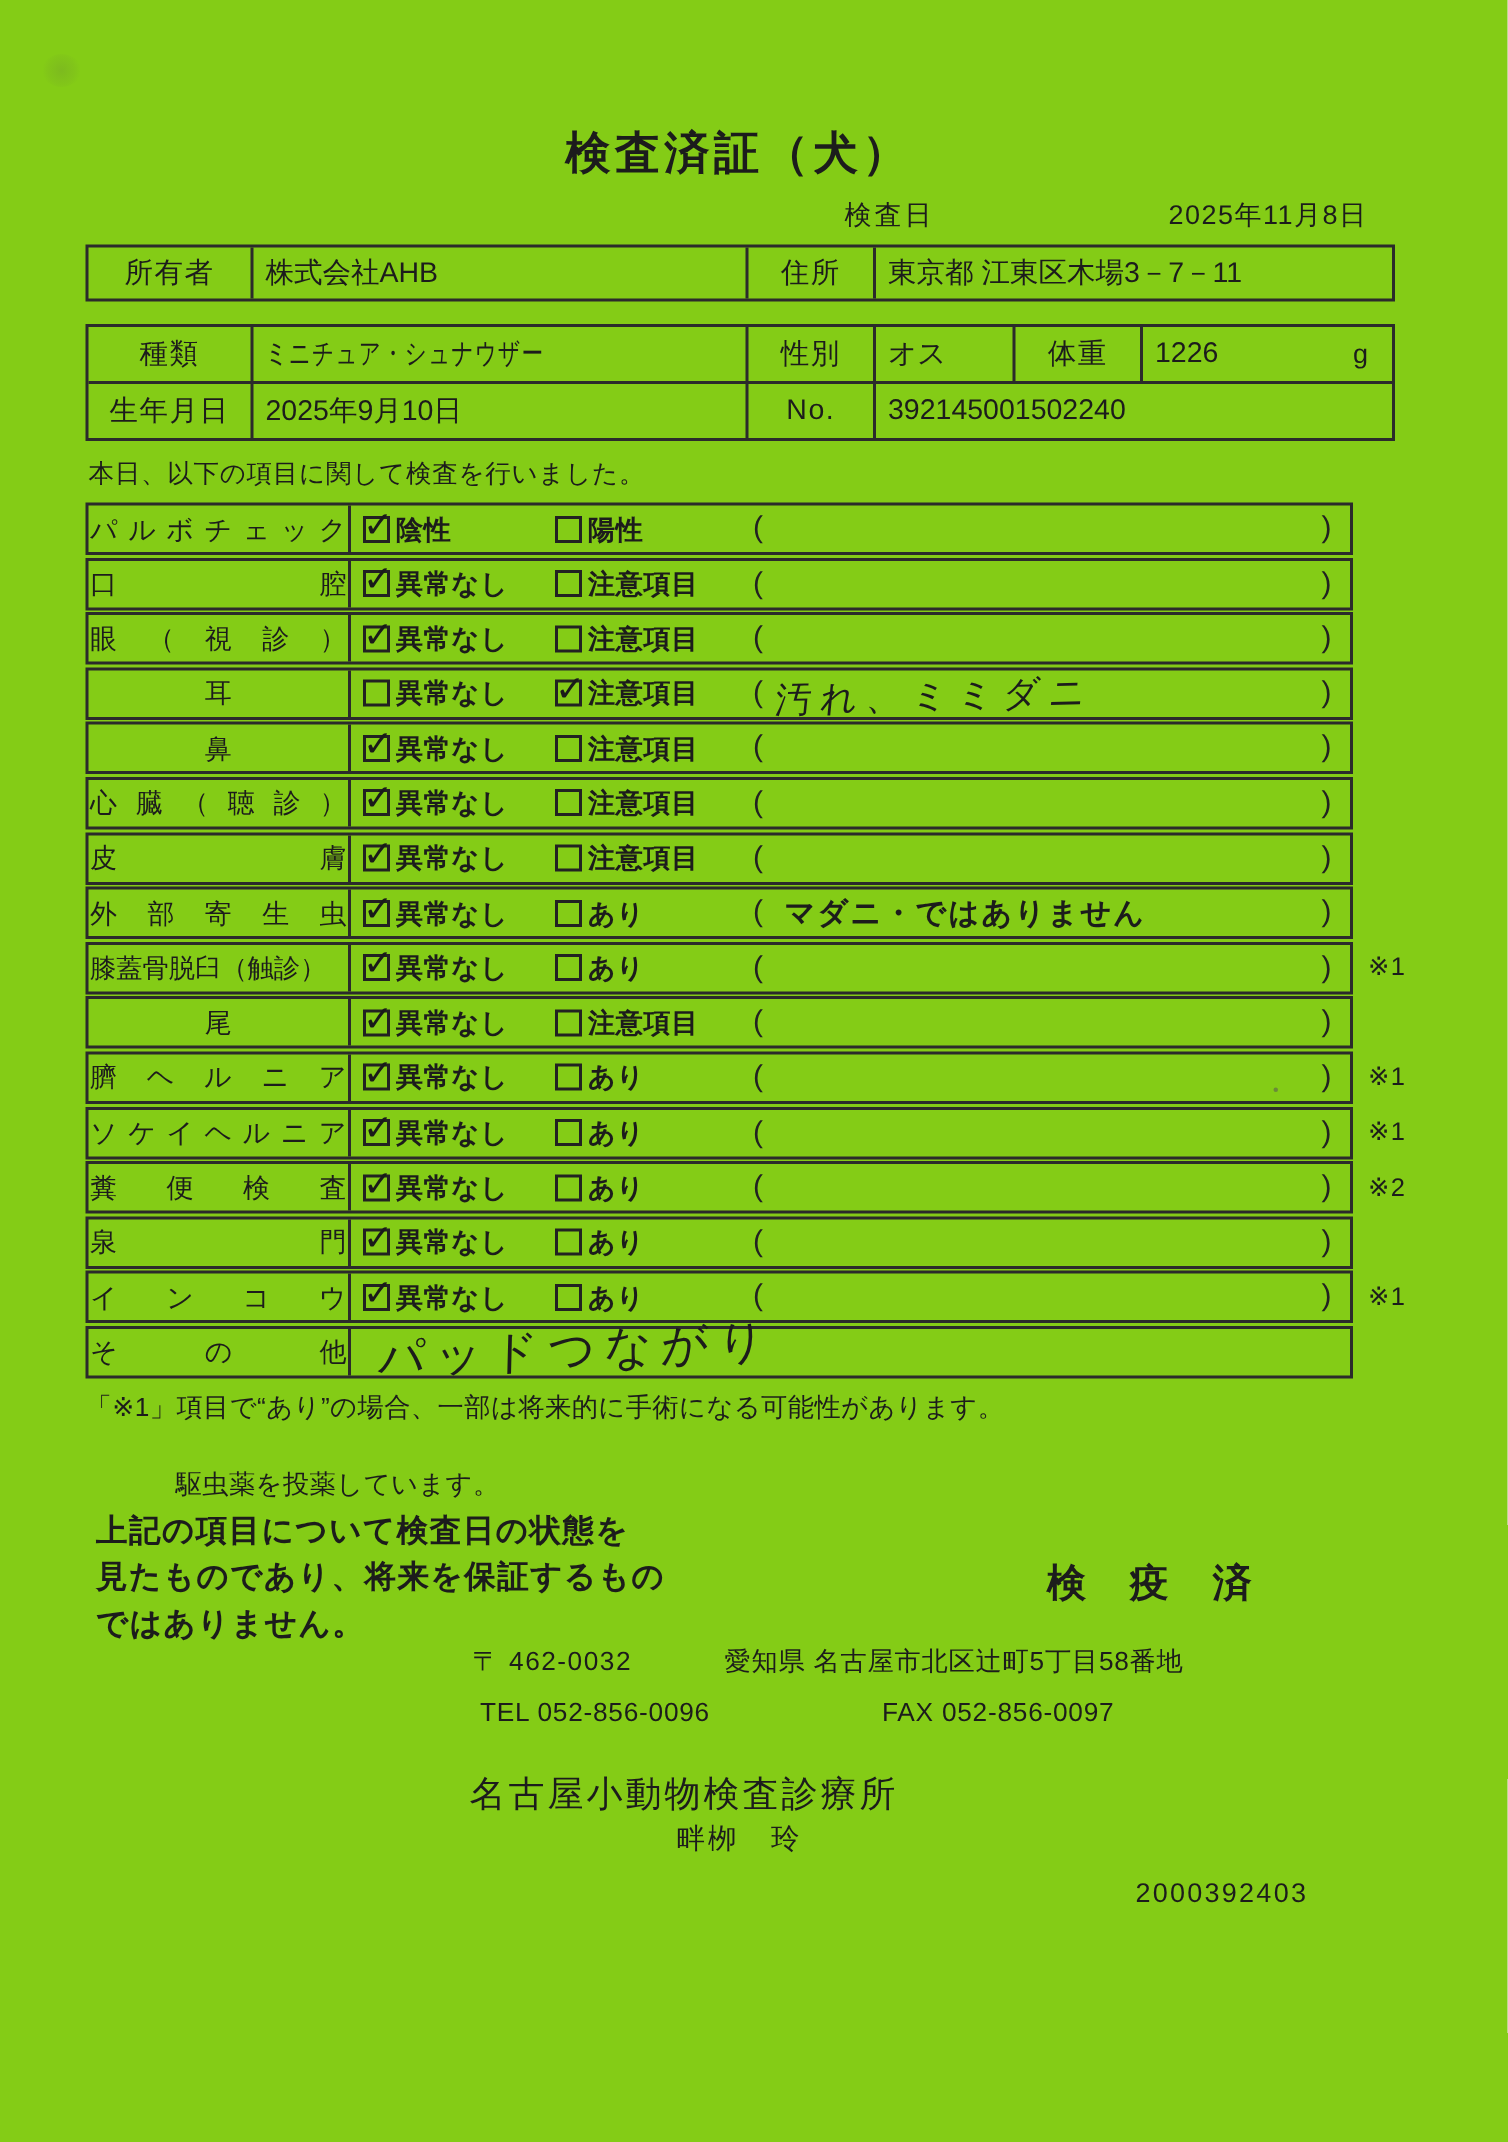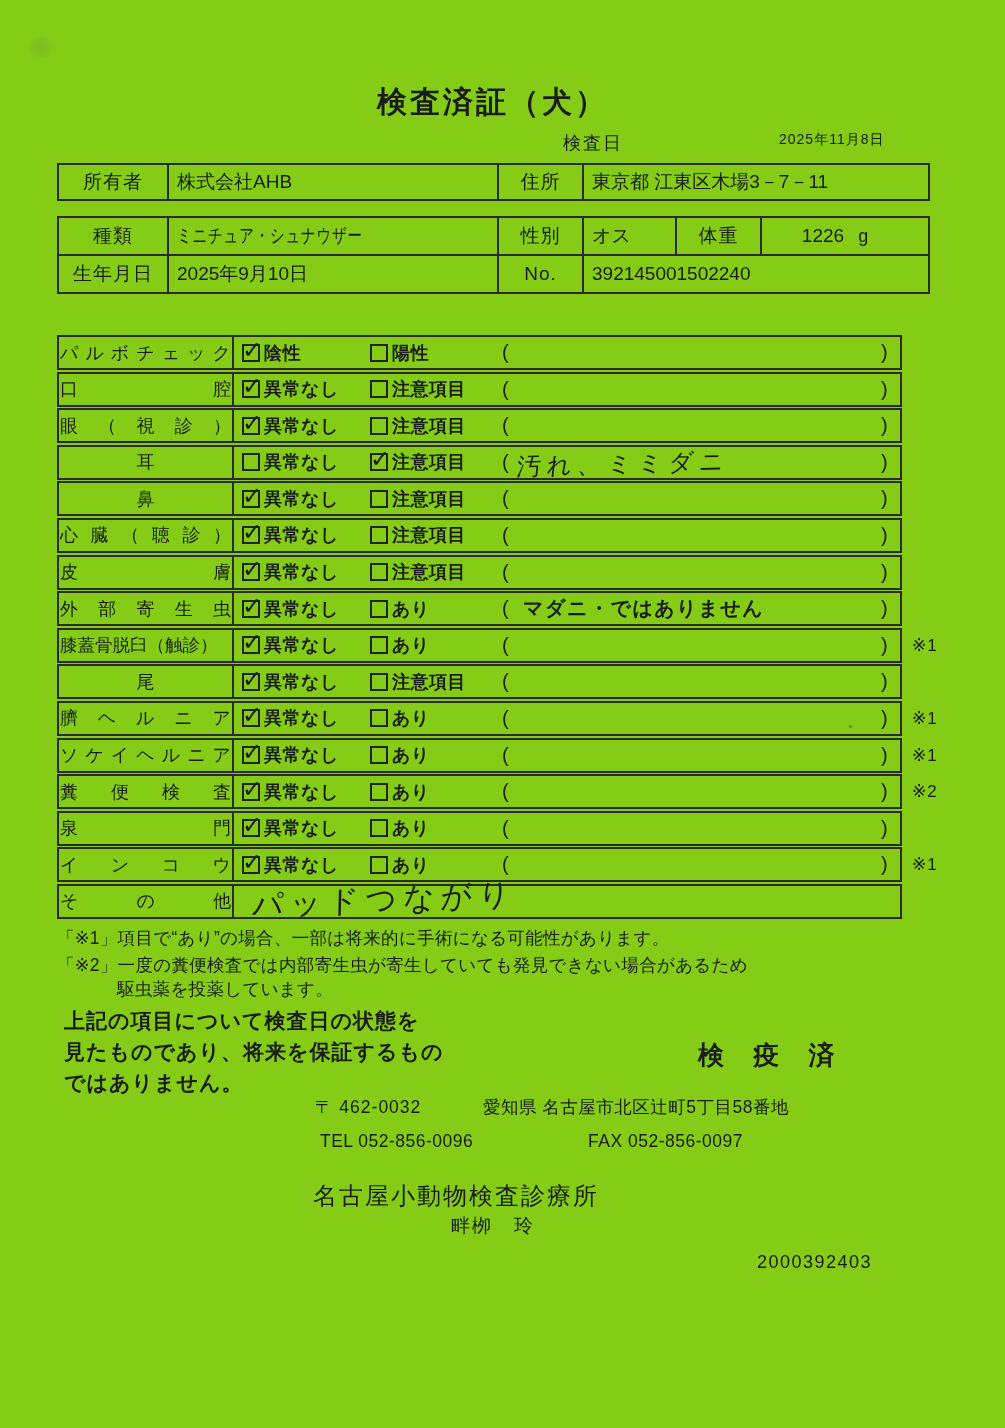--- a/index.html
+++ b/index.html
@@ -12,41 +12,41 @@
     color:#1c1c1c;
     overflow:hidden;
   }
   .abs{position:absolute;}
   
   .doc-title{
     left:0;top:82px;width:985px;text-align:center;
     font-size:30px;font-weight:700;letter-spacing:3px;
   }
   .insp-date-label{left:563px;top:131px;font-size:18px;letter-spacing:2px;}
-  .insp-date-value{left:779px;top:131px;font-size:14px;letter-spacing:1px;}
+  .insp-date-value{left:779px;top:131px;font-size:18px;letter-spacing:1px;}
   
   .tbl{border:2px solid #2b2b2b;box-sizing:border-box;display:flex;flex-direction:column;}
   .trow{display:flex;flex:1;}
   .trow + .trow{border-top:2px solid #2b2b2b;}
   .tcell{
     box-sizing:border-box;display:flex;align-items:center;
     font-size:19px;padding:0 8px;overflow:visible;white-space:nowrap;
   }
   .tcell + .tcell{border-left:2px solid #2b2b2b;}
   .tcell.lab{justify-content:center;letter-spacing:1px;padding:0 2px;}
   .tbl-owner{left:57px;top:163px;width:873px;height:38px;}
   .tbl-info {left:57px;top:216px;width:873px;height:78px;}
   .w-label{width:108px;flex:none;}
   .w-val1{width:330px;flex:none;}
   .w-label2{width:85px;flex:none;}
   .w-sex{width:93px;flex:none;}
   .w-wlabel{width:85px;flex:none;}
   .w-rest{flex:1;}
   .narrow{display:inline-block;transform:scaleX(.76);transform-origin:left center;letter-spacing:1px;}
-  .weight-cell{justify-content:center;padding-right:28px;}
+  .weight-cell{justify-content:space-between;padding-right:16px;}
   .weight-unit{margin-left:14px;font-size:18px;}
   .intro{left:59px;top:304px;font-size:17px;letter-spacing:.5px;}
   
   .checklist{left:57px;top:335px;width:845px;}
   .chk-row{
     position:relative;box-sizing:border-box;
     width:845px;height:35px;margin-bottom:1.6px;
     border:2px solid #2b2b2b;background:transparent;
   }
   .row-label-cell{
@@ -150,20 +150,21 @@
       </div>
     </div>
     <div class="trow">
       <div class="tcell lab w-label">生年月日</div>
       <div class="tcell w-val1">2025年9月10日</div>
       <div class="tcell lab w-label2">No.</div>
       <div class="tcell w-rest">392145001502240</div>
     </div>
   </div>
 
+  <div class="abs intro">本日、以下の項目に関して検査を行いました。</div>
 
   <div class="abs checklist">
     <div>
         <div class="chk-row">
       <div class="row-label-cell">
         <span class="row-label ls-justify">パルボチェック</span>
       </div>
       <div class="row-content">
         <span class="opt opt1">
           <span class="cb checked"></span>
@@ -450,21 +451,20 @@
       <div class="row-label-cell">
         <span class="row-label ls-justify">その他</span>
       </div>
       <div class="row-content">
         <span class="other-value">パッドつながり</span>
       </div>
     </div>
   </div>
 
   <div class="abs fn fn1">「※1」項目で“あり”の場合、一部は将来的に手術になる可能性があります。</div>
-  <div class="abs fn fn2a">「※2」一度の糞便検査では内部寄生虫が寄生していても発見できない場合があるため</div>
   <div class="abs fn fn2b">駆虫薬を投薬しています。</div>
 
   <div class="abs statement">
     <div>上記の項目について検査日の状態を</div>
     <div>見たものであり、将来を保証するもの</div>
     <div>ではありません。</div>
   </div>
 
   <div class="abs stamp">検 疫 済</div>
 

